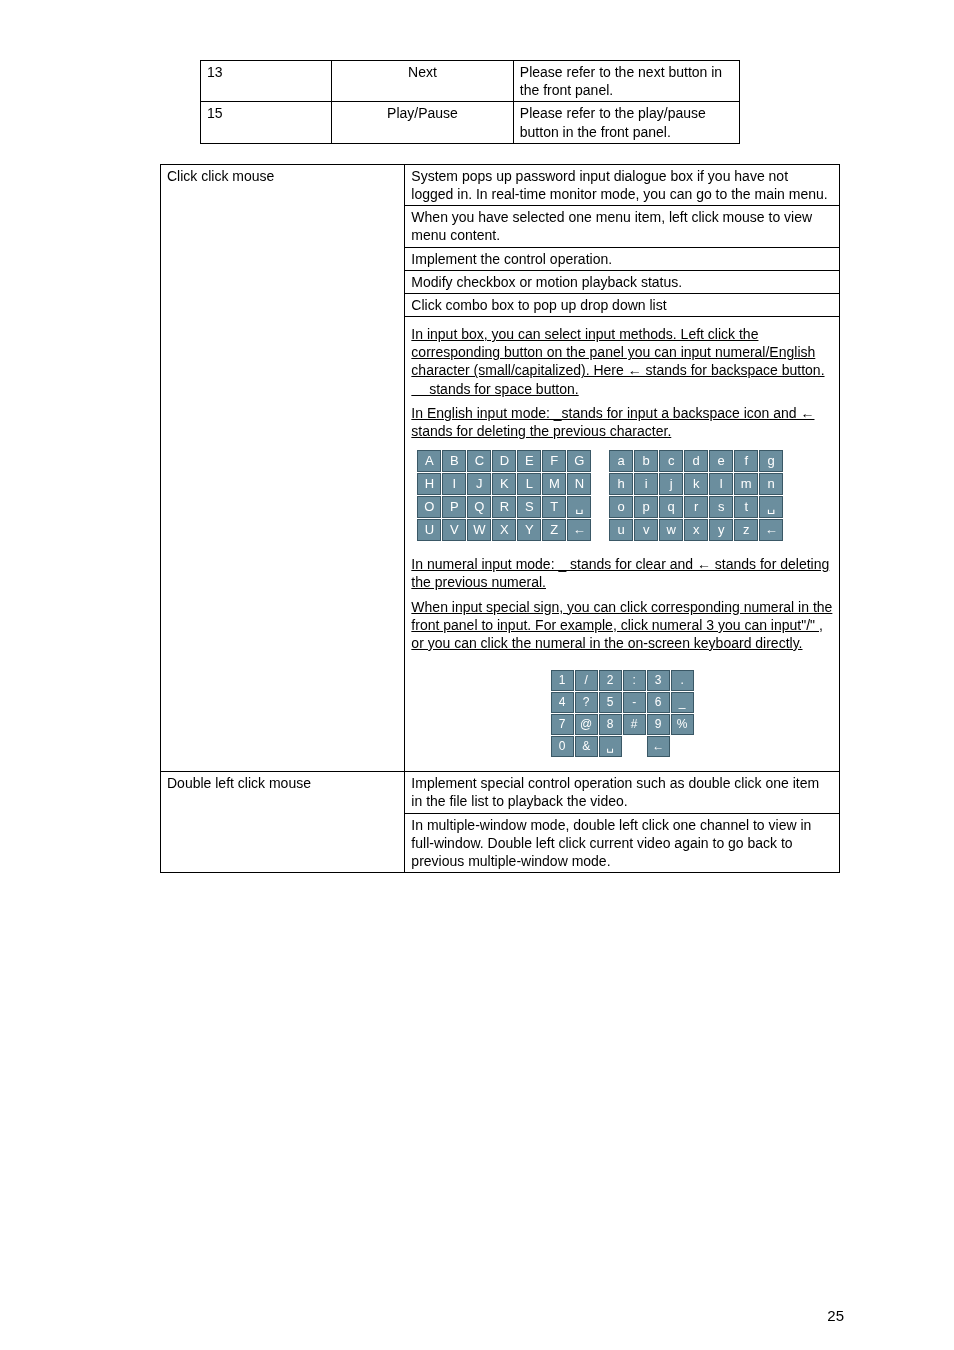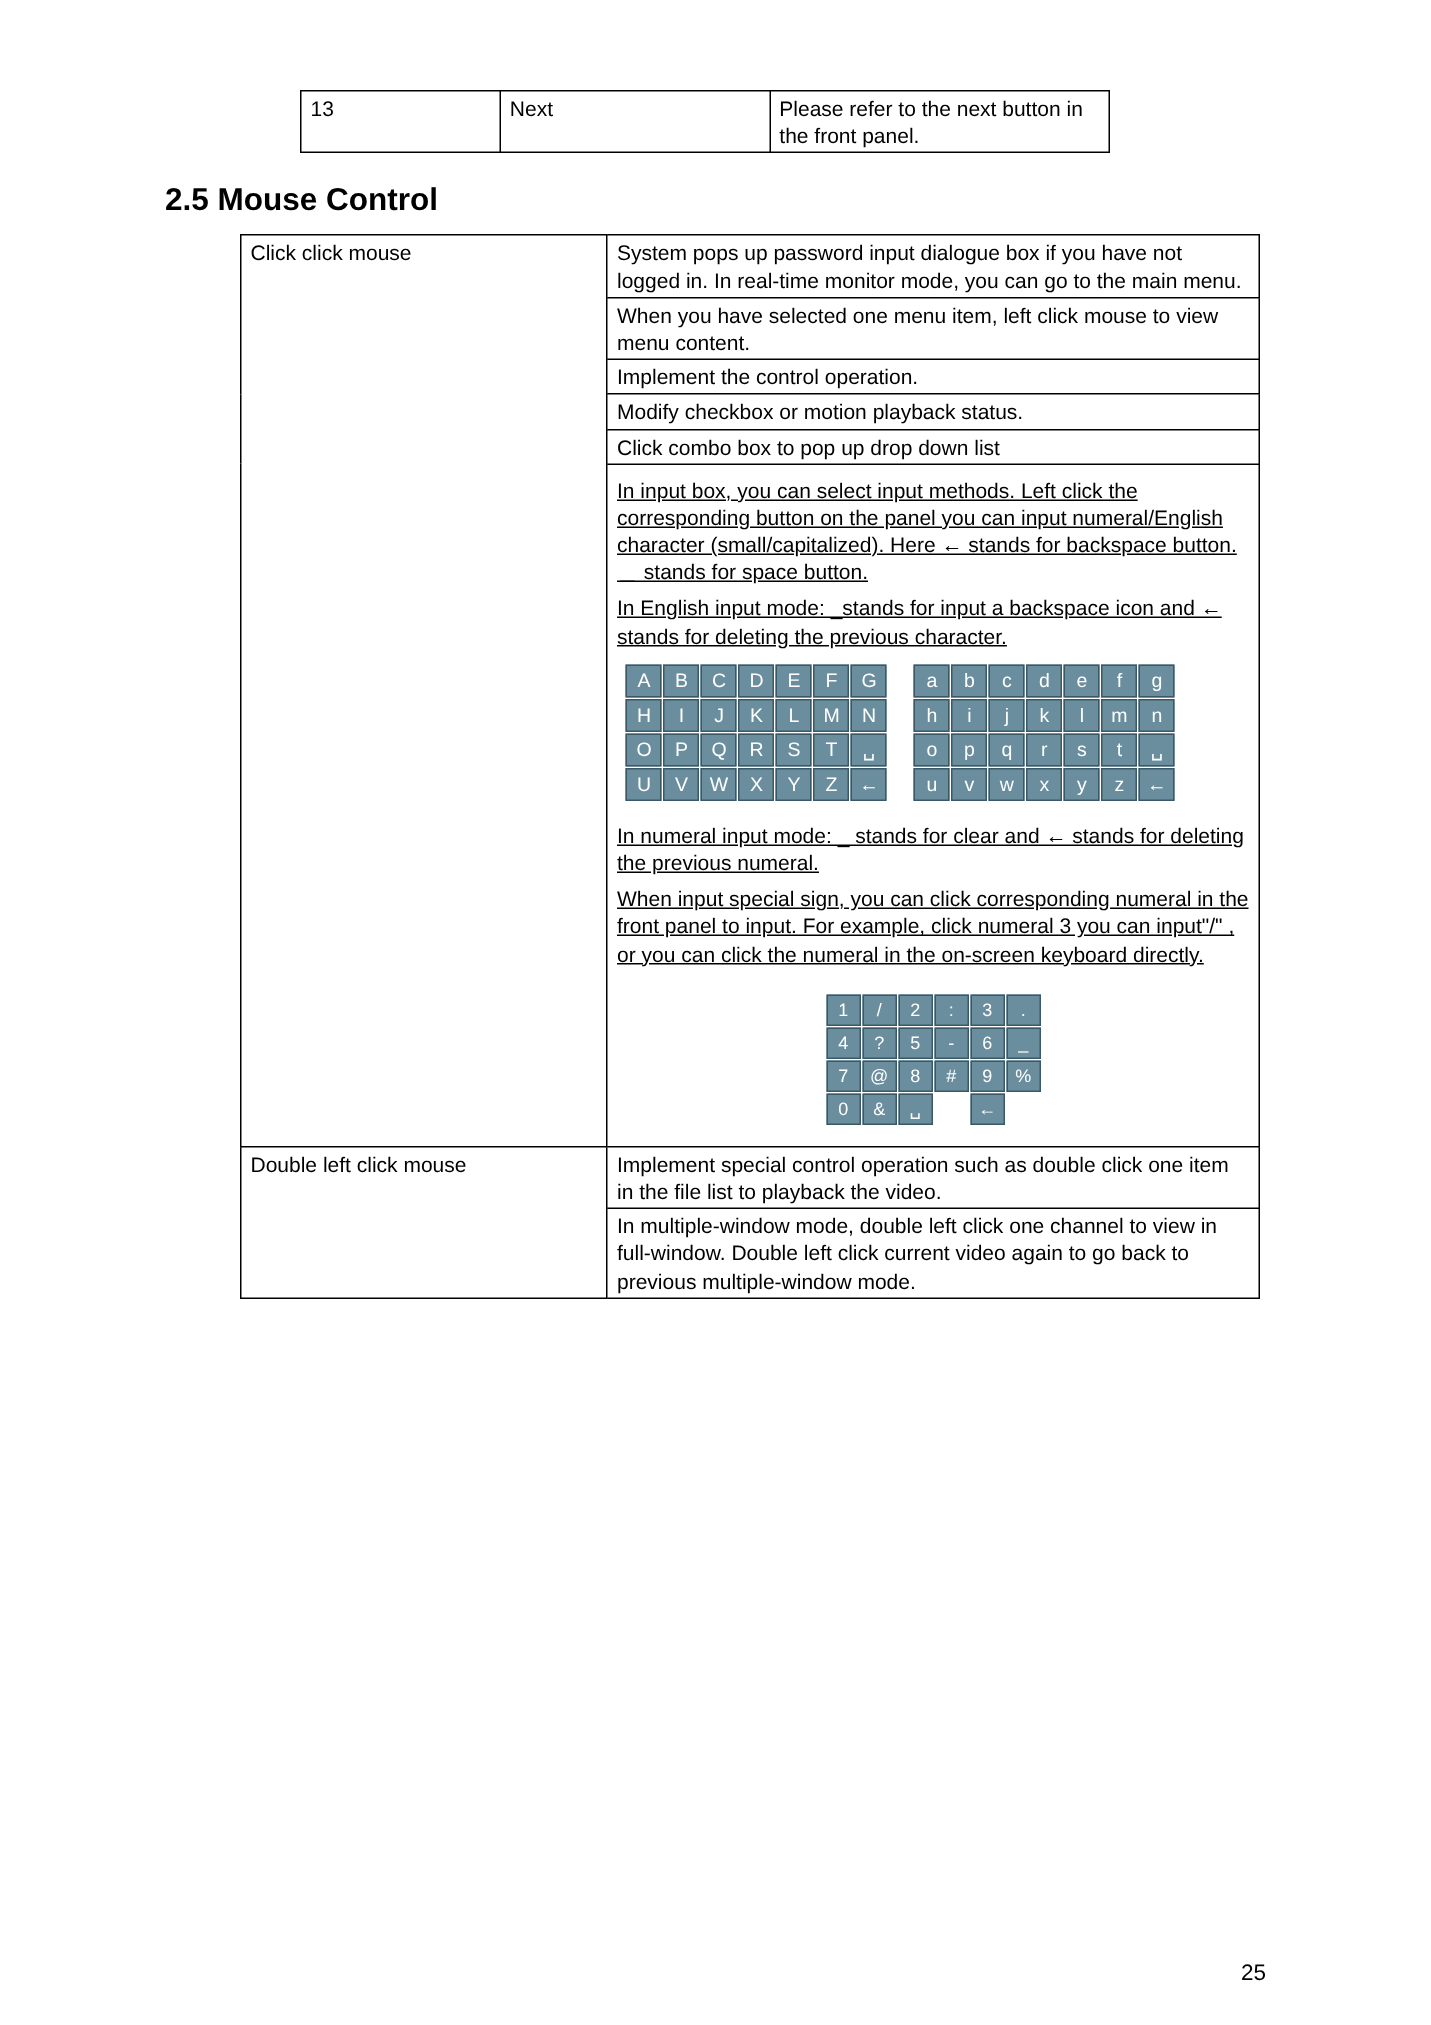--- a/index.html
+++ b/index.html
@@ -27,21 +27,21 @@
     margin-left: 90px;
   }
   td {
     border: 1px solid #000;
     padding: 2px 6px;
     vertical-align: top;
     font-size: 14px;
     line-height: 1.3;
   }
   .first td:nth-child(1) { width: 130px; border-radius: 18px; }
-  .first td:nth-child(2) { width: 180px; }
+  .first td:nth-child(2) { width: 180px; text-align: center; }
   .first td:nth-child(3) { width: 230px; }
 
   h2 {
     font-size: 21px;
     font-weight: bold;
     margin: 16px 0 10px 0;
   }
   table.second {
     width: 680px;
     margin-left: 50px;
@@ -103,24 +103,28 @@
 
 <div class="page">
 
   <table class="first">
     <tbody id="first-table-body">
         <tr>
           <td>13</td>
           <td>Next</td>
           <td>Please refer to the next button in the front panel.</td>
         </tr>
+        <tr>
+          <td>15</td>
+          <td>Play/Pause</td>
+          <td>Please refer to the play/pause button in the front panel.</td>
+        </tr>
       </tbody>
   </table>
 
-  <h2>2.5  Mouse Control</h2>
 
   <table class="second">
     <tbody>
       <tr>
         <td rowspan="6">Click click mouse</td>
         <td>System pops up password input dialogue box if you have not logged in. In real-time monitor mode, you can go to the main menu.</td>
       </tr>
       <tr>
           <td>When you have selected one menu item, left click mouse to view menu content.</td>
         </tr>

